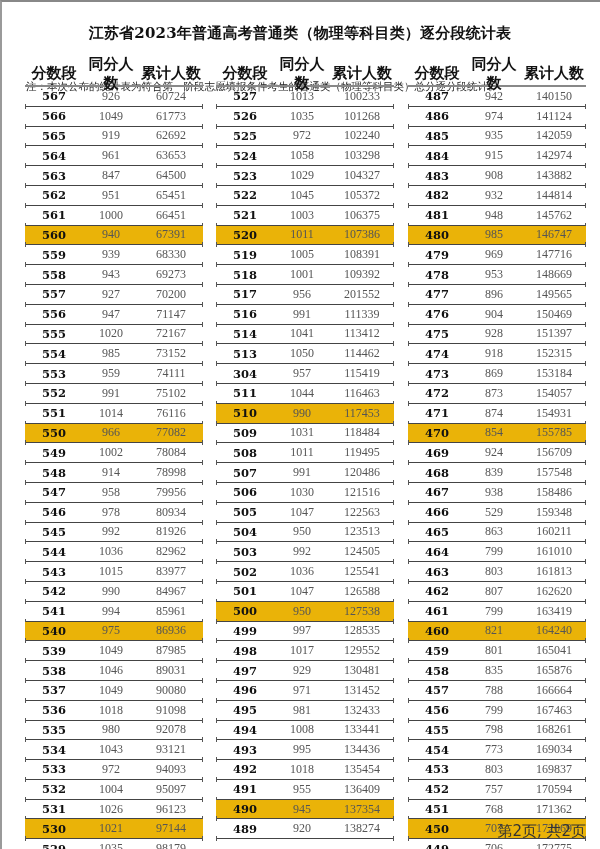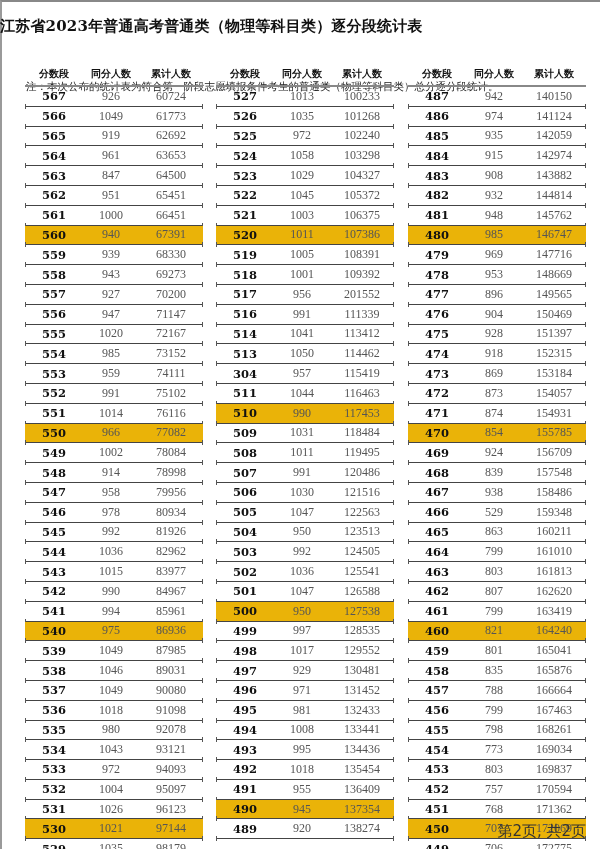--- a/index.html
+++ b/index.html
@@ -1,25 +1,25 @@
 <!DOCTYPE html>
 <html><head>
 <meta charset="utf-8">
 <style>
   html, body { margin:0; padding:0; background:#ffffff; }
   body { width:600px; height:849px; position:relative; overflow:hidden;
          font-family:"DejaVu Serif","Liberation Serif",serif; color:#222; }
   .frame { position:absolute; left:0; top:0; width:600px; height:849px;
            border-top:2px solid #888; border-left:2px solid #9a9a9a; box-sizing:border-box; }
-  .title { position:absolute; top:17px; left:0; width:600px; text-align:left;
+  .title { position:absolute; top:24px; left:0; width:600px; text-align:center;
            font-size:15px; font-weight:bold; letter-spacing:0.2px; color:#111; }
   .note { position:absolute; top:42px; left:26px; font-size:10.5px; color:#222;
           font-family:"DejaVu Sans","Liberation Sans",sans-serif; white-space:nowrap;margin-top:38px; }
   .col { position:absolute; top:62px; width:178px; }
-  .col-h { display:flex; height:23px; align-items:center; font-weight:bold; font-size:10px;
+  .col-h { display:flex; height:23px; align-items:center; font-weight:bold; font-size:15px;
            font-family:"DejaVu Sans","Liberation Sans",sans-serif; color:#111;
            border-bottom:2px solid #888; }
   .col-h span { text-align:center; }
   .c1 { width:58px; } .c2 { width:56px; } .c3 { width:64px; }
   .row { display:flex; height:18.8px; align-items:center; border-bottom:1px solid #444;
          position:relative; font-size:11.5px; }
   .row::before, .row::after { content:""; position:absolute; bottom:-3px; width:1px; height:5px; background:#555; }
   .row::before { left:0; } .row::after { right:0; }
   .row.hl { background:#eab308; }
   .row span { text-align:center; }

